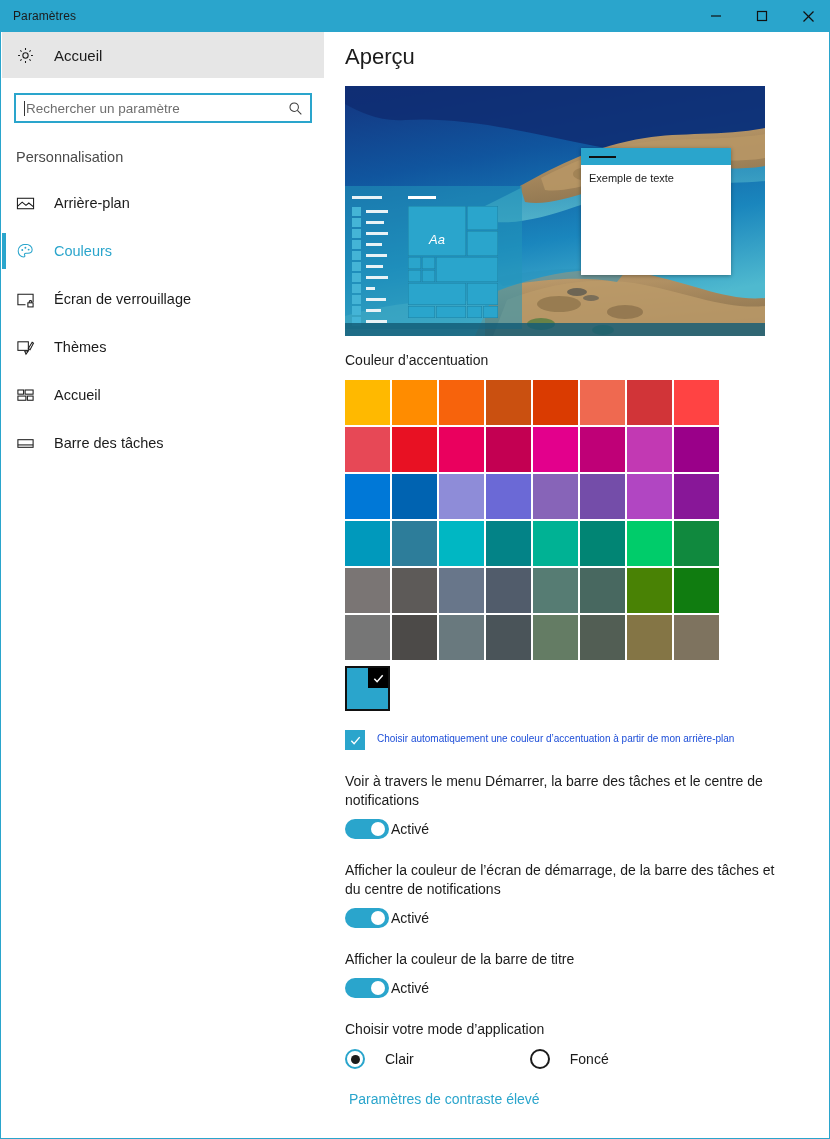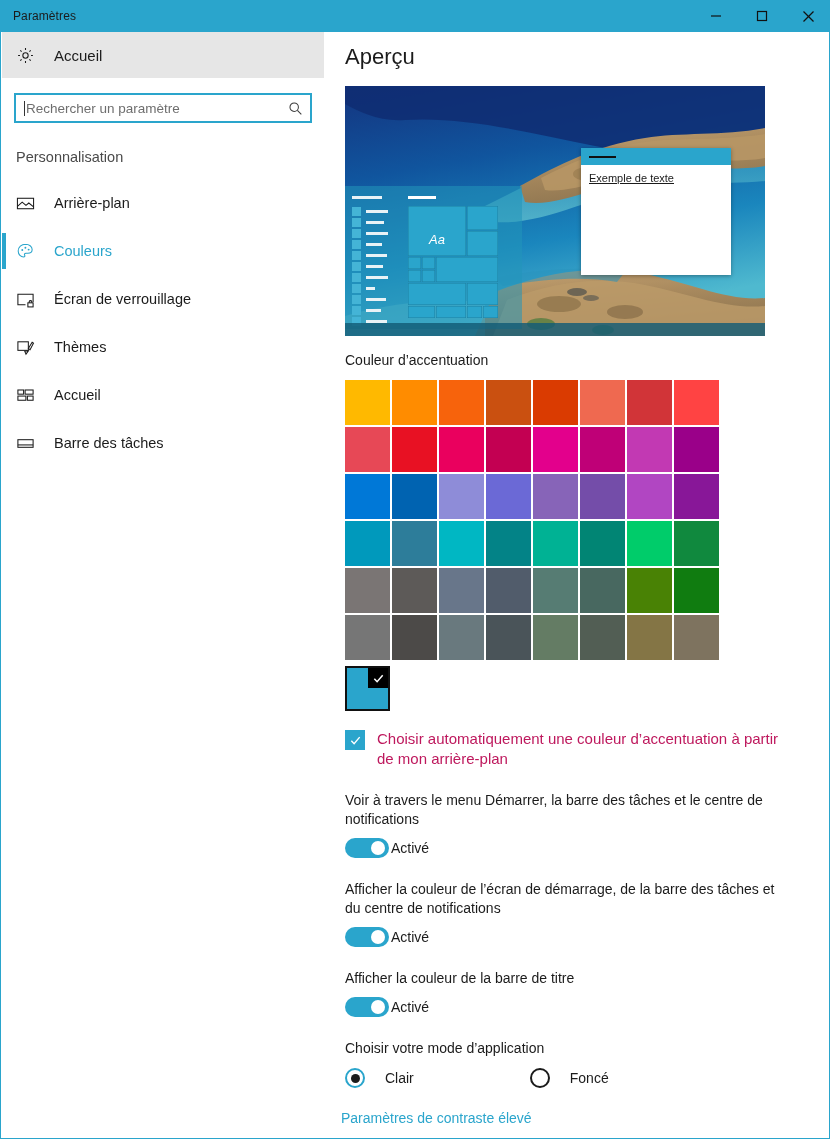--- a/index.html
+++ b/index.html
@@ -193,21 +193,20 @@
     box-shadow: 0 1px 4px rgba(0,0,0,.35);
   }
   .pv-window .wtitle {
     height: 17px; background: #2AA5CC;
     display:flex; align-items:center;
   }
   .pv-window .wtitle .dash { width: 27px; height: 2px; background: #101010; margin-left: 8px; }
   .pv-window .wtext {
     font-size: 11px; color: #1b1b1b;
     margin: 7px 0 0 8px;
-    text-decoration: underline;
   }
 
   
   .sub-label {
     font-size: 14px;
     color: #1b1b1b;
     margin: 16px 0 0 21px;
   }
   .swatch-grid {
     margin: 12px 0 0 21px;
@@ -241,22 +240,22 @@
     align-items: flex-start;
   }
   .checkbox {
     width: 20px; height: 20px;
     background: #2AA5CC;
     flex: 0 0 20px;
     display:flex; align-items:center; justify-content:center;
     margin-top: 1px;
   }
   .check-row .txt {
-    font-size: 15px;
-    color: #be185d;
+    font-size: 10px;
+    color: #1d4ed8;
     margin-left: 12px;
     line-height: 20px;
     max-width: 420px;
   }
 
   
   .block { margin: 22px 21px 0 21px; }
   .block .desc {
     font-size: 14px;
     color: #1b1b1b;
@@ -290,21 +289,21 @@
     display:flex; align-items:center; justify-content:center;
     background: #ffffff;
   }
   .radio.on { border-color: #2AA5CC; }
   .radio .dot { width: 9px; height: 9px; border-radius:50%; background:#1b1b1b; display:none; }
   .radio.on .dot { display:block; }
   .radio-item .rl { font-size: 14px; color:#1b1b1b; margin-left: 20px; }
 
   .link {
     display:inline-block;
-    margin: 22px 0 0 17px;
+    margin: 22px 0 0 25px;
     font-size: 14px;
     color: #2AA5CC;
     text-decoration: none;
   }
 </style>
 </head>
 <body>
 
 <div id="app">
 

